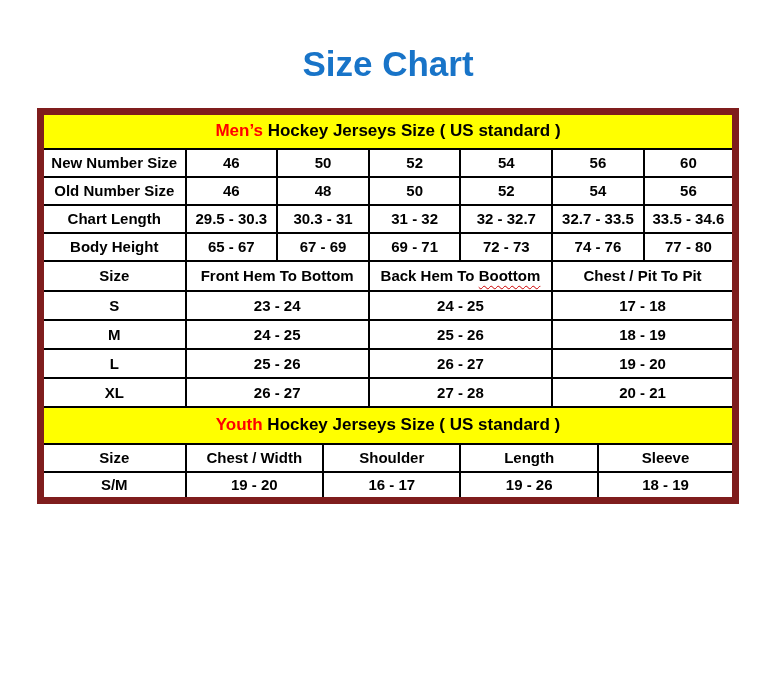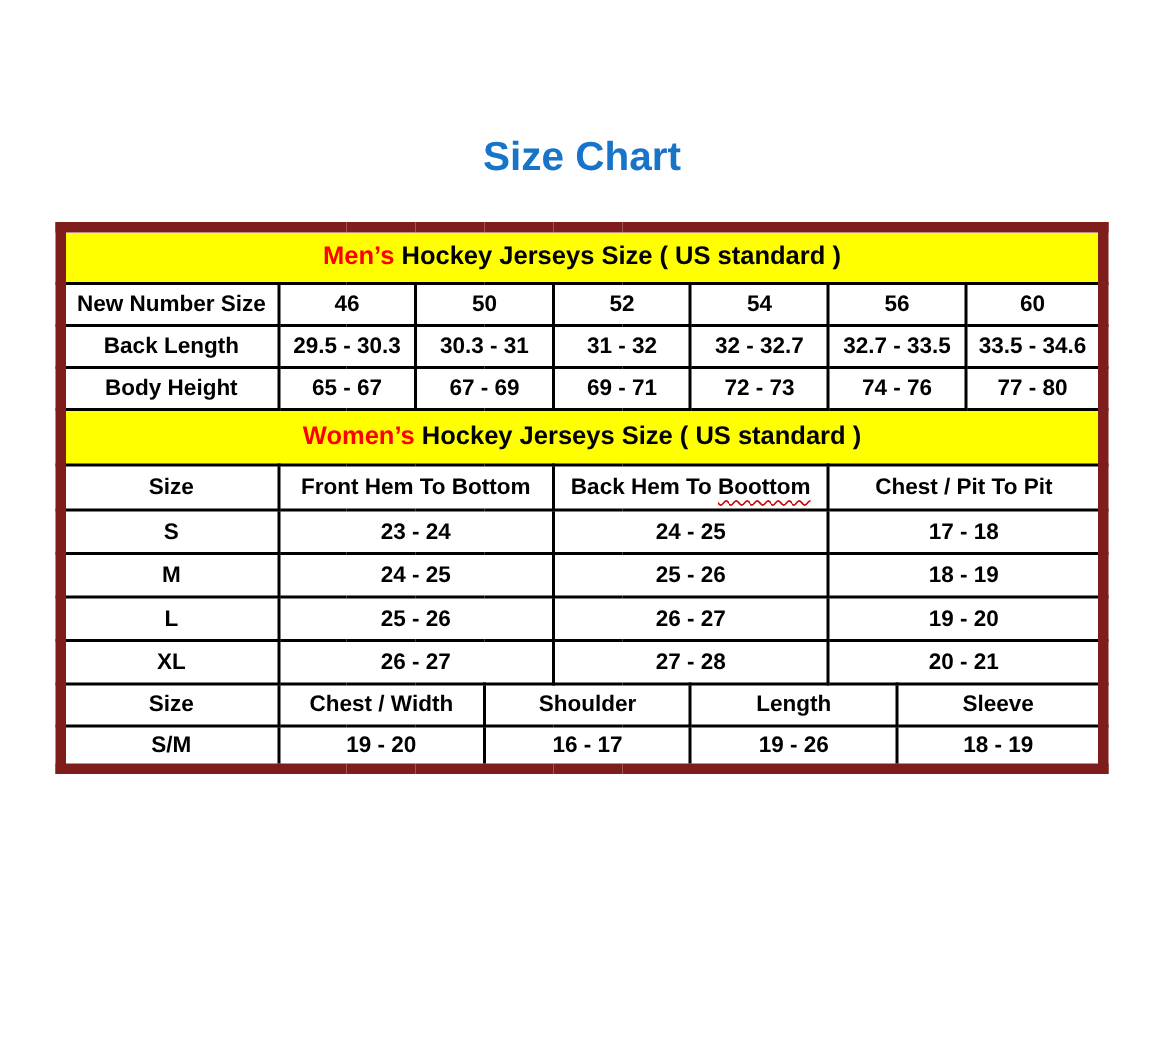--- a/index.html
+++ b/index.html
@@ -9,24 +9,24 @@
     --squiggle-red: #cc0000;
   }
   * { box-sizing: border-box; }
   html, body {
     margin: 0; padding: 0;
     width: 776px; height: 692px;
     background: #ffffff;
     font-family: "Liberation Sans", sans-serif;
   }
   h1.title {
-    margin: 84px 0 0 0;
+    margin: 44px 0 0 0;
     text-align: center;
     color: var(--title-blue);
-    font-size: 27px;
+    font-size: 35px;
     line-height: 40px;
     font-weight: bold;
   }
   table.size-chart {
     width: 702px;
     margin: 24px auto 0 auto;
     border-collapse: collapse;
     table-layout: fixed;
     border: 7px solid #7f1d1d;
   }
@@ -92,41 +92,47 @@
   <tr class="men-row">
     <td>New Number Size</td>
     <td colspan="2">46</td>
     <td colspan="2">50</td>
     <td colspan="2">52</td>
     <td colspan="2">54</td>
     <td colspan="2">56</td>
     <td colspan="2">60</td>
   </tr>
   <tr class="men-row">
-    <td>Back Length</td>
+    <td>Old Number Size</td>
+    <td colspan="2">46</td>
+    <td colspan="2">48</td>
+    <td colspan="2">50</td>
+    <td colspan="2">52</td>
+    <td colspan="2">54</td>
+    <td colspan="2">56</td>
+  </tr>
+  <tr class="men-row">
+    <td>Chart Length</td>
     <td colspan="2">29.5 - 30.3</td>
     <td colspan="2">30.3 - 31</td>
     <td colspan="2">31 - 32</td>
     <td colspan="2">32 - 32.7</td>
     <td colspan="2">32.7 - 33.5</td>
     <td colspan="2">33.5 - 34.6</td>
   </tr>
   <tr class="men-row">
     <td>Body Height</td>
     <td colspan="2">65 - 67</td>
     <td colspan="2">67 - 69</td>
     <td colspan="2">69 - 71</td>
     <td colspan="2">72 - 73</td>
     <td colspan="2">74 - 76</td>
     <td colspan="2">77 - 80</td>
   </tr>
 
-  <tr class="band">
-    <td colspan="13"><span class="hl">Women’s</span><span> Hockey Jerseys Size ( US standard )</span></td>
-  </tr>
   <tr class="w-head">
     <td>Size</td>
     <td colspan="4">Front Hem To Bottom</td>
     <td colspan="4"><span>Back Hem To</span><span class="squiggle">Boottom</span></td>
     <td colspan="4">Chest / Pit To Pit</td>
   </tr>
   <tr class="w-row">
     <td>S</td>
     <td colspan="4">23 - 24</td>
     <td colspan="4">24 - 25</td>
@@ -144,20 +150,23 @@
     <td colspan="4">26 - 27</td>
     <td colspan="4">19 - 20</td>
   </tr>
   <tr class="w-row">
     <td>XL</td>
     <td colspan="4">26 - 27</td>
     <td colspan="4">27 - 28</td>
     <td colspan="4">20 - 21</td>
   </tr>
 
+  <tr class="band">
+    <td colspan="13"><span class="hl">Youth</span><span> Hockey Jerseys Size ( US standard )</span></td>
+  </tr>
   <tr class="y-head">
     <td>Size</td>
     <td colspan="3">Chest / Width</td>
     <td colspan="3">Shoulder</td>
     <td colspan="3">Length</td>
     <td colspan="3">Sleeve</td>
   </tr>
   <tr class="y-row">
     <td>S/M</td>
     <td colspan="3">19 - 20</td>

